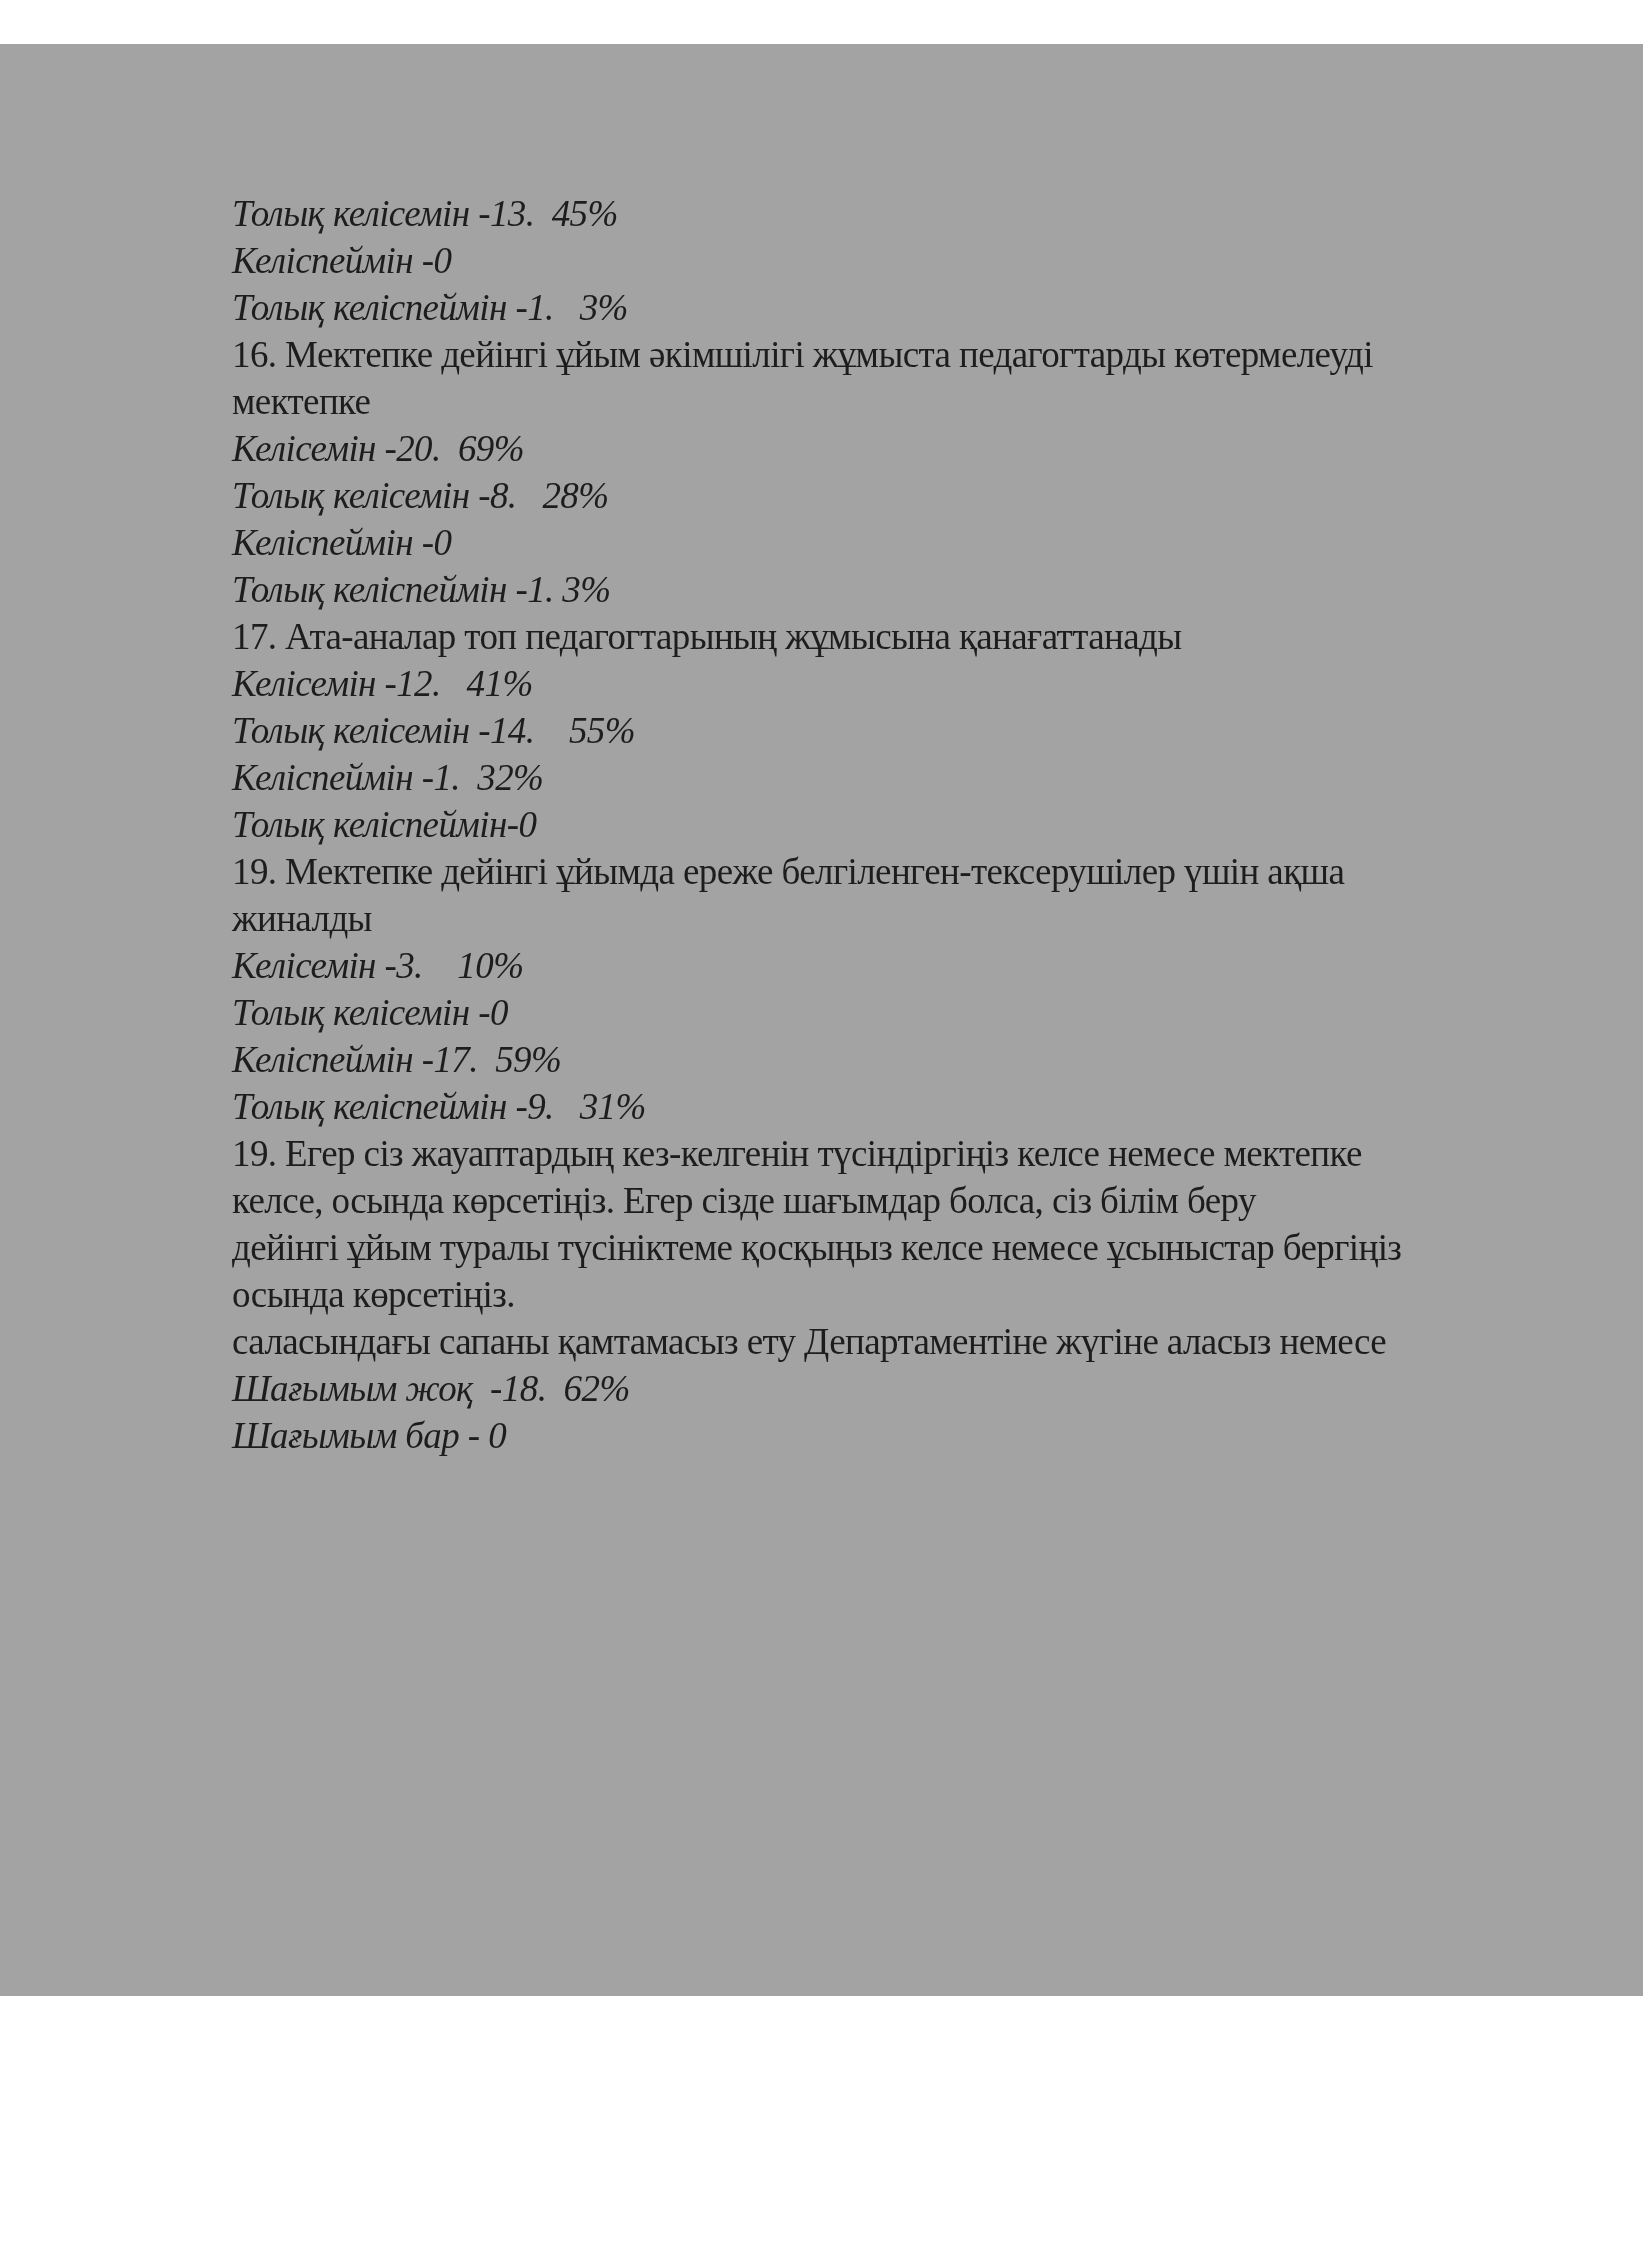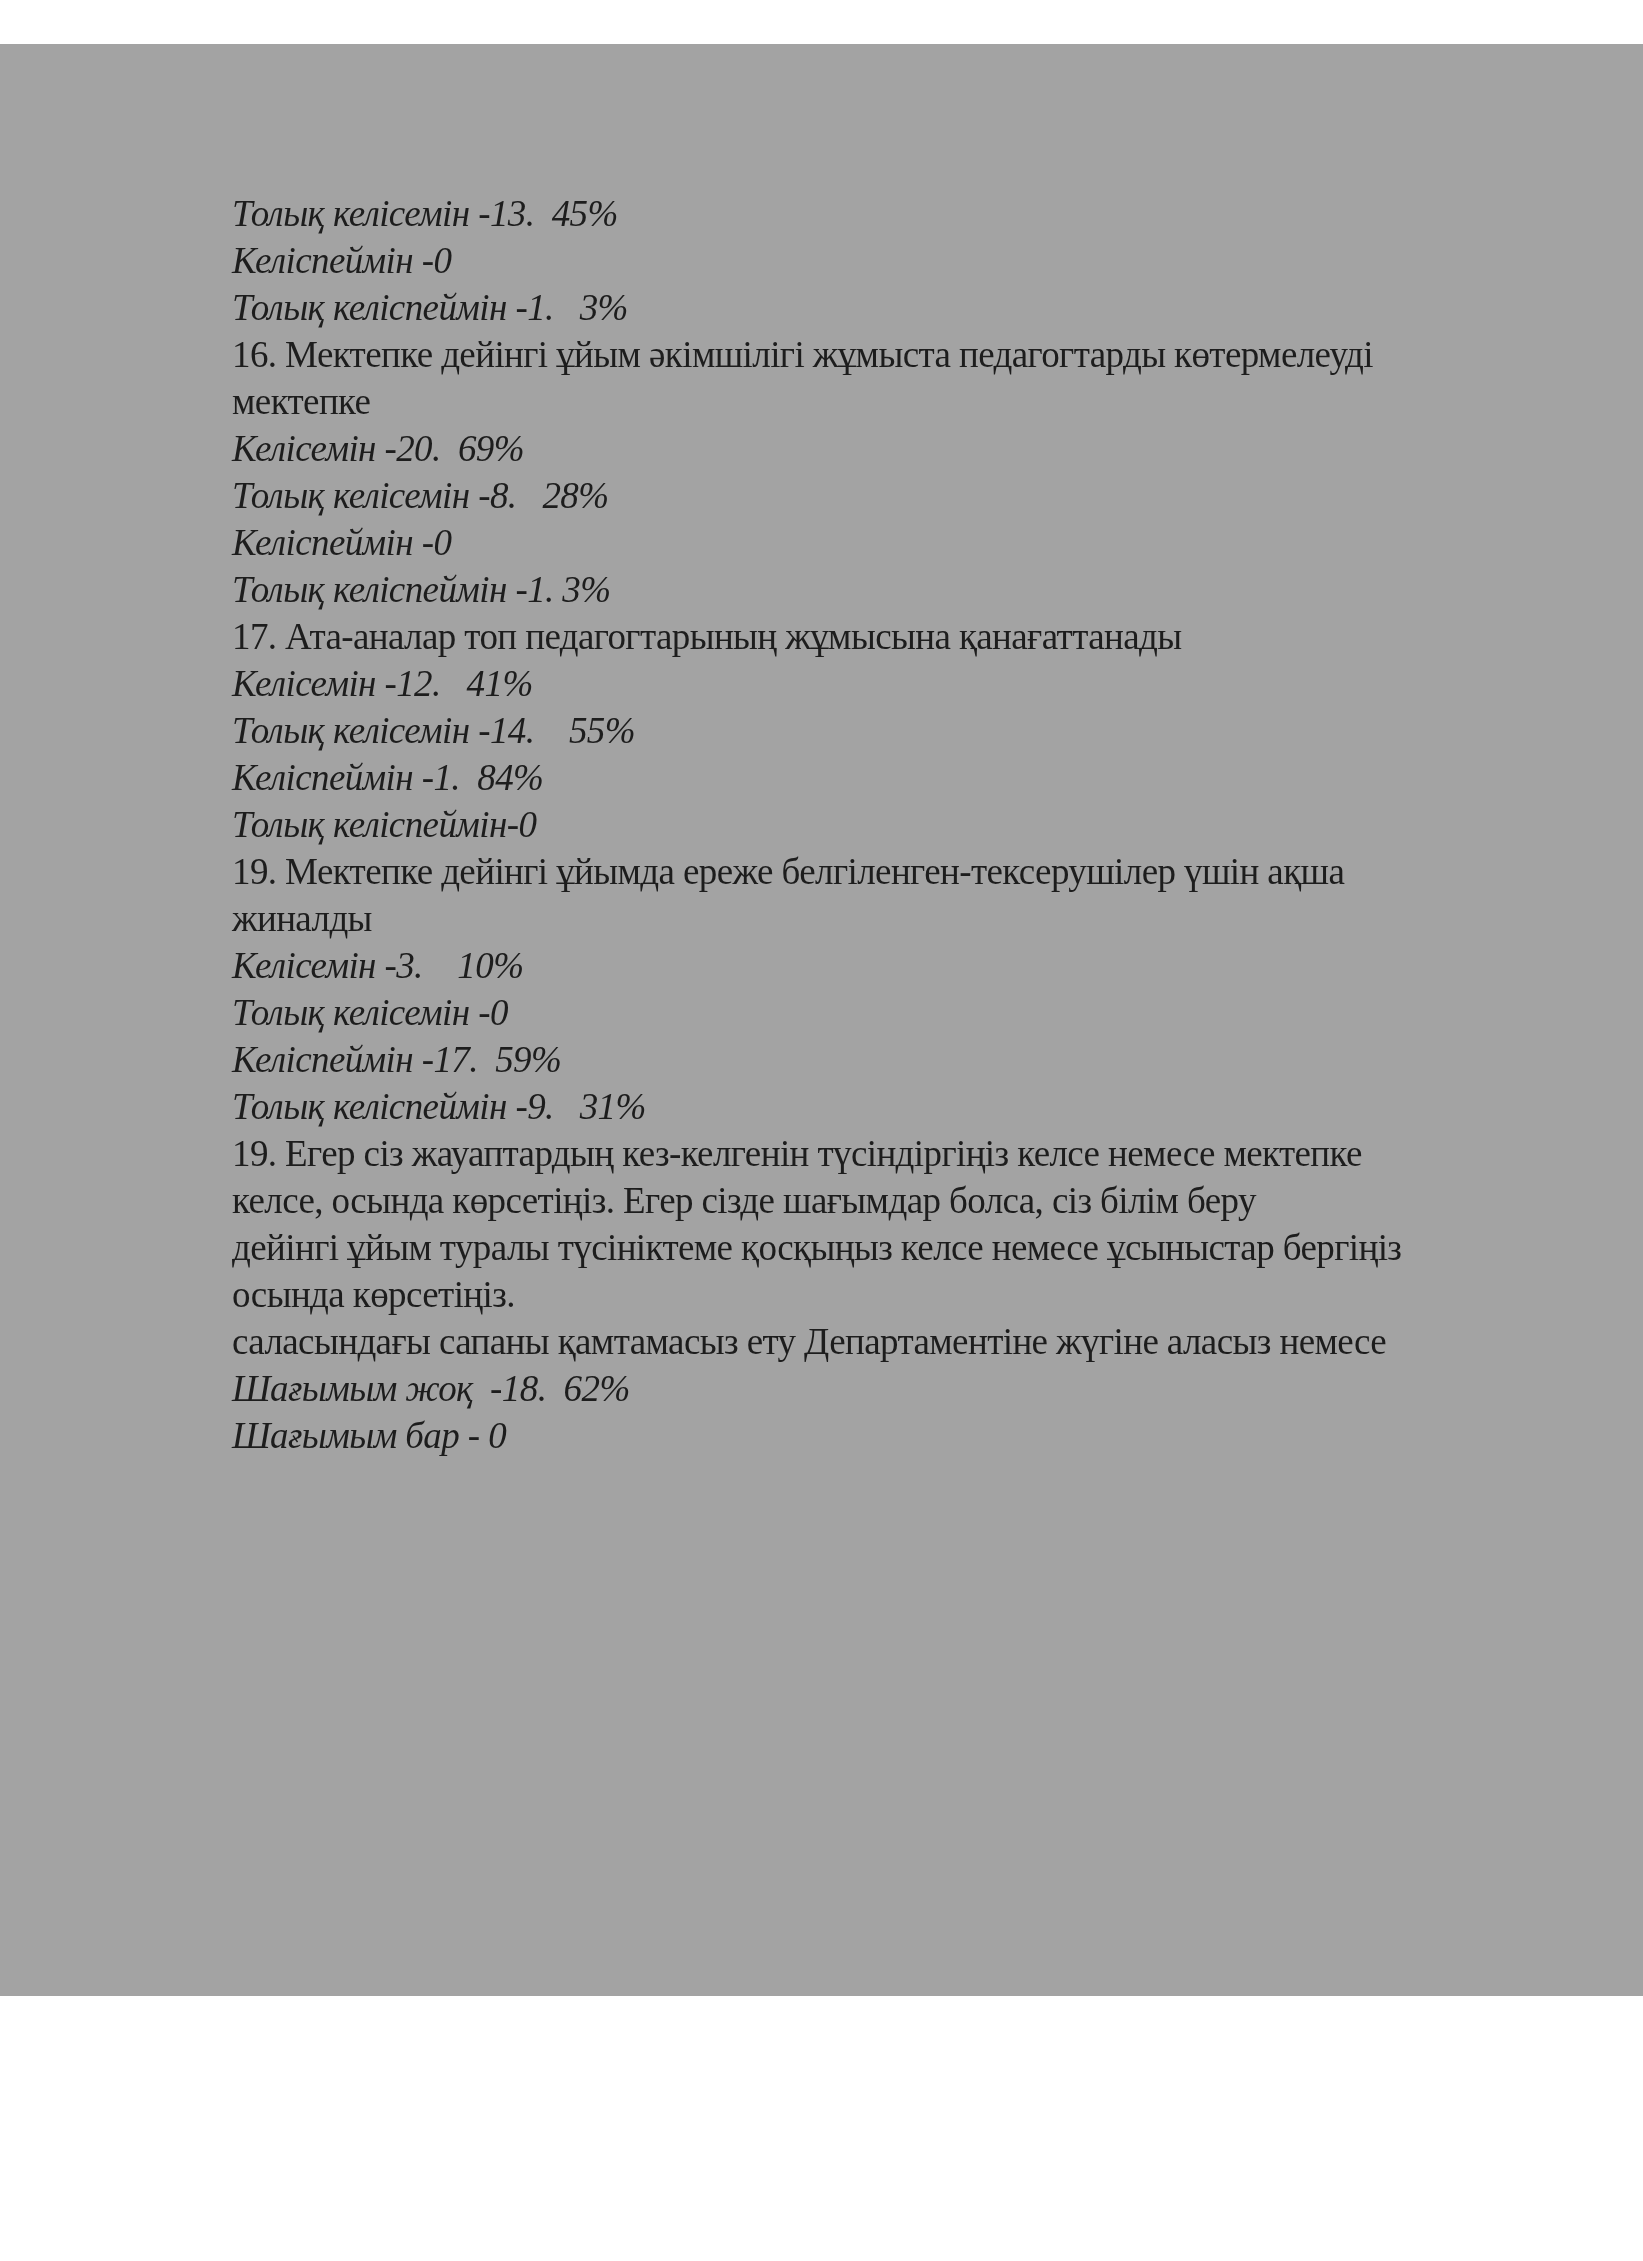--- a/index.html
+++ b/index.html
@@ -50,21 +50,21 @@
       <div class="line italic">Толық келіспеймін -1.   3%</div>
       <div class="line">16. Мектепке дейінгі ұйым әкімшілігі жұмыста педагогтарды көтермелеуді</div>
       <div class="line">мектепке</div>
       <div class="line italic">Келісемін -20.  69%</div>
       <div class="line italic">Толық келісемін -8.   28%</div>
       <div class="line italic">Келіспеймін -0</div>
       <div class="line italic">Толық келіспеймін -1. 3%</div>
       <div class="line">17. Ата-аналар топ педагогтарының жұмысына қанағаттанады</div>
       <div class="line italic">Келісемін -12.   41%</div>
       <div class="line italic">Толық келісемін -14.    55%</div>
-      <div class="line italic">Келіспеймін -1.  84%</div>
+      <div class="line italic">Келіспеймін -1.  32%</div>
       <div class="line italic">Толық келіспеймін-0</div>
       <div class="line">19. Мектепке дейінгі ұйымда ереже белгіленген-тексерушілер үшін ақша</div>
       <div class="line">жиналды</div>
       <div class="line italic">Келісемін -3.    10%</div>
       <div class="line italic">Толық келісемін -0</div>
       <div class="line italic">Келіспеймін -17.  59%</div>
       <div class="line italic">Толық келіспеймін -9.   31%</div>
       <div class="line">19. Егер сіз жауаптардың кез-келгенін түсіндіргіңіз келсе немесе мектепке</div>
       <div class="line">келсе, осында көрсетіңіз. Егер сізде шағымдар болса, сіз білім беру</div>
       <div class="line">дейінгі ұйым туралы түсініктеме қосқыңыз келсе немесе ұсыныстар бергіңіз</div>

